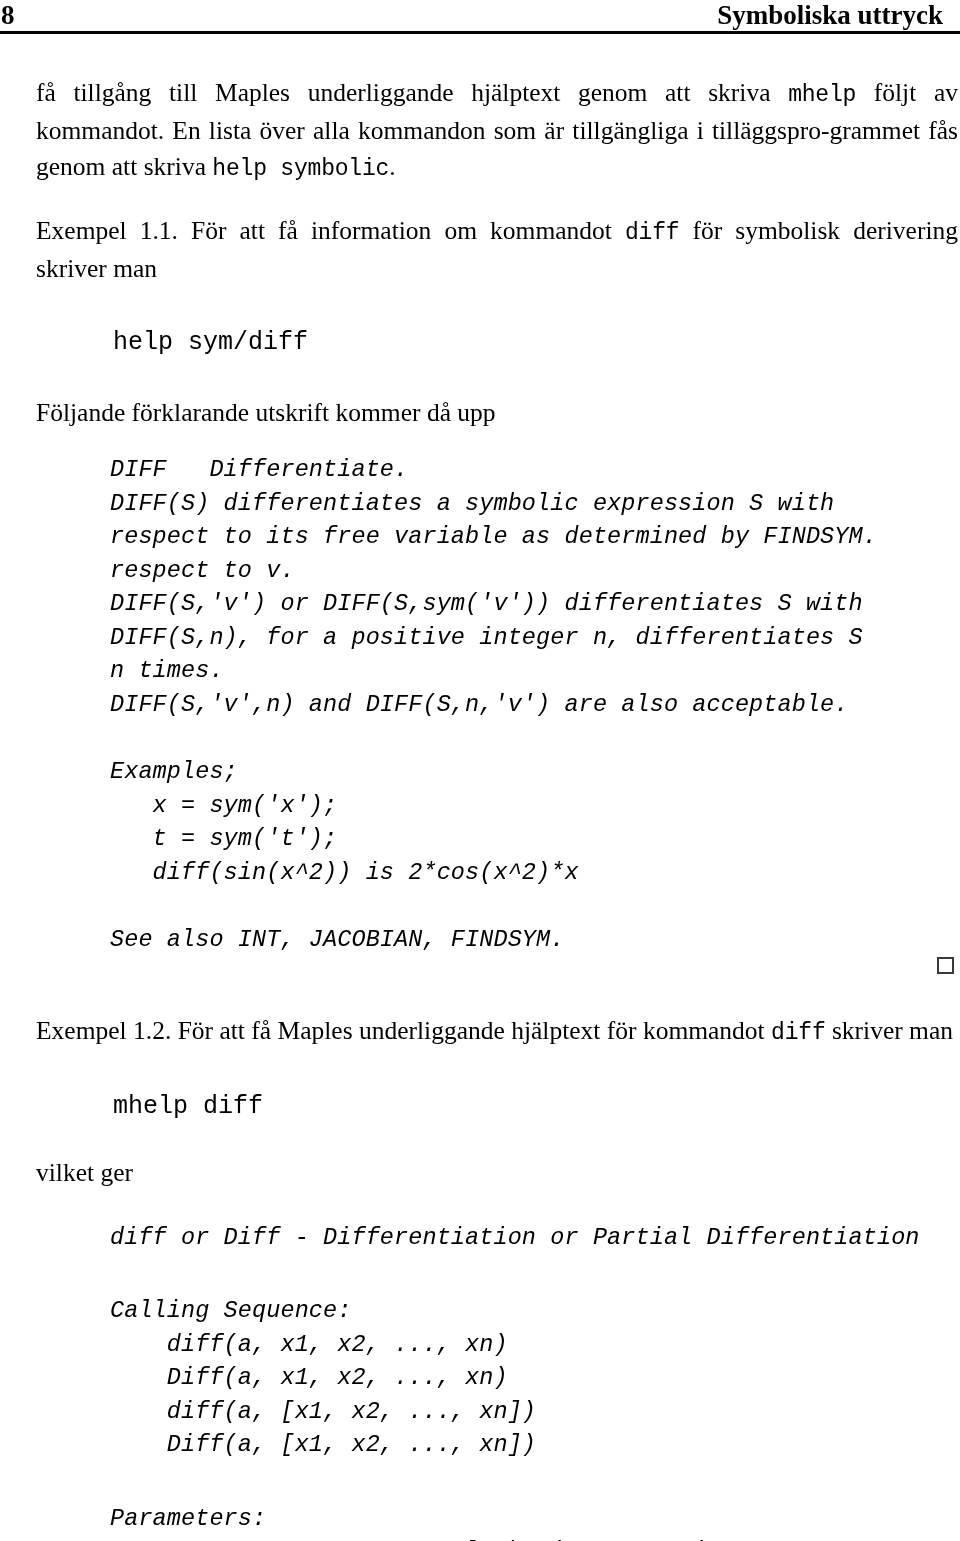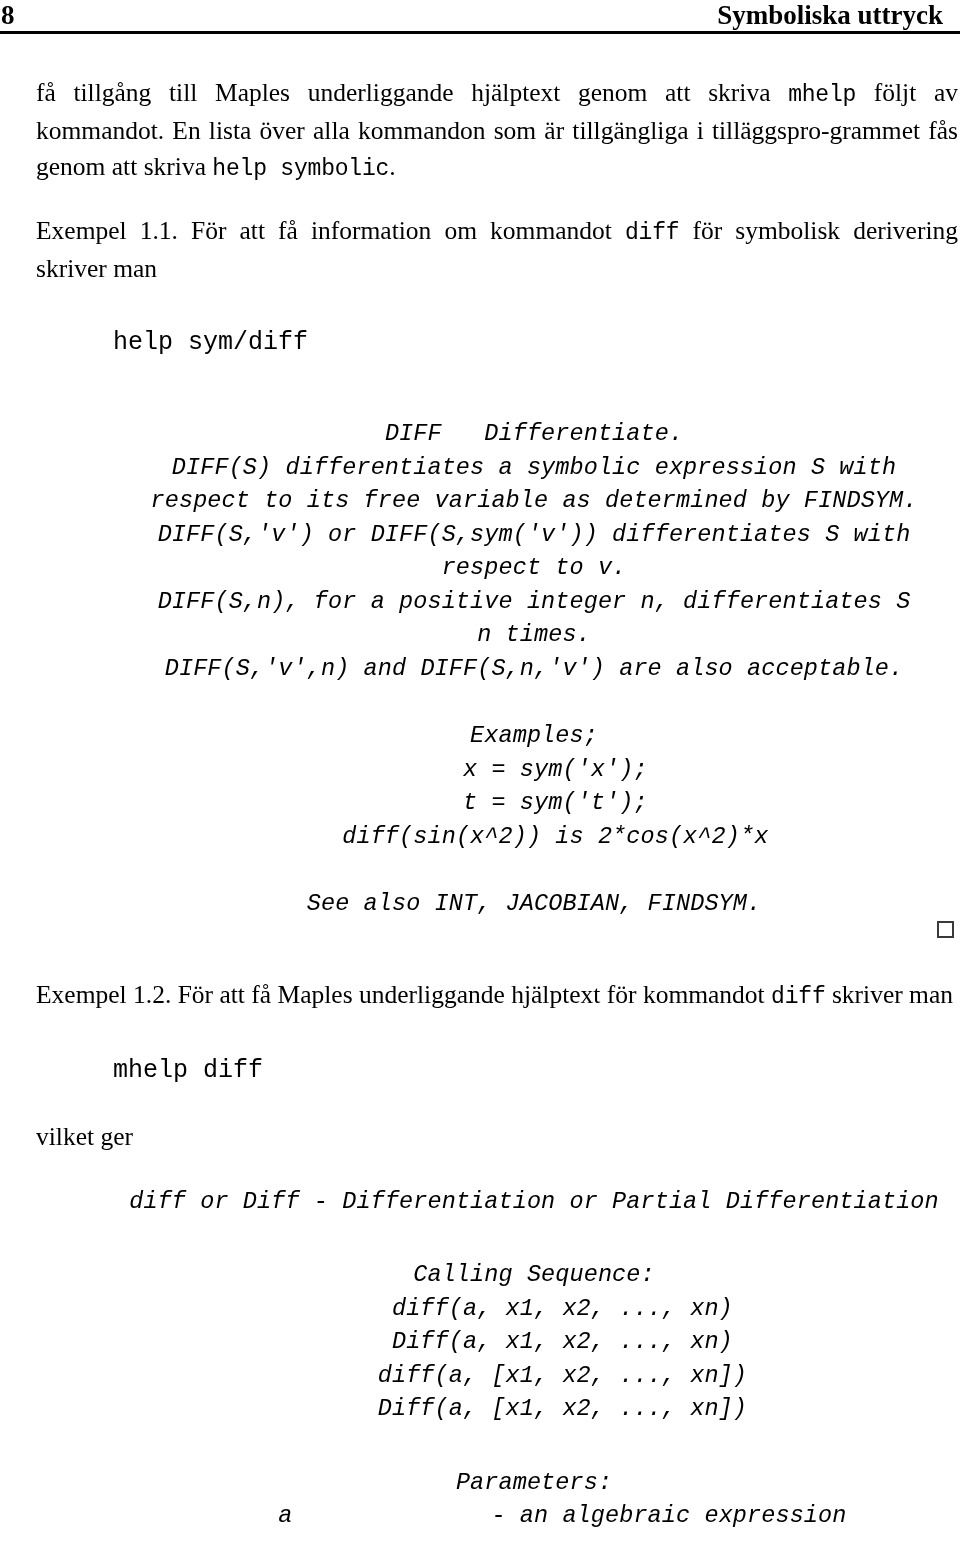--- a/index.html
+++ b/index.html
@@ -92,21 +92,20 @@
   
   .verbatim {
     font-family: "Liberation Mono", "DejaVu Sans Mono", monospace;
     font-style: italic;
     font-size: 23.5px;
     line-height: 33.5px;
     margin: 0;
     padding-left: 74px;
     white-space: pre;
     letter-spacing: 0.1px;
-    text-align: center;
   }
   .spacer-22 { height: 22px; }
   .spacer-26 { height: 26px; }
   .spacer-30 { height: 30px; }
   .spacer-34 { height: 34px; }
   .spacer-40 { height: 40px; }
 
   
   .qed-row {
     position: relative;
@@ -140,28 +139,29 @@
     <div class="spacer-26"></div>
 
     <p class="para"><span class="bold">Exempel 1.1.</span><span> För att få information om kommandot </span><span class="mono">diff</span><span> för symbolisk derivering skriver man</span></p>
 
     <div class="spacer-30"></div>
 
     <p class="cmd-line">help sym/diff</p>
 
     <div class="spacer-26"></div>
 
+    <p class="para nojust">Följande förklarande utskrift kommer då upp</p>
 
     <div class="spacer-22"></div>
 
     <p class="verbatim">DIFF   Differentiate.</p>
     <p class="verbatim">DIFF(S) differentiates a symbolic expression S with</p>
     <p class="verbatim">respect to its free variable as determined by FINDSYM.</p>
+    <p class="verbatim">respect to v.</p>
     <p class="verbatim">DIFF(S,'v') or DIFF(S,sym('v')) differentiates S with</p>
-    <p class="verbatim">respect to v.</p>
     <p class="verbatim">DIFF(S,n), for a positive integer n, differentiates S</p>
     <p class="verbatim">n times.</p>
     <p class="verbatim">DIFF(S,'v',n) and DIFF(S,n,'v') are also acceptable.</p>
 
     <div class="spacer-34"></div>
 
     <p class="verbatim">Examples;</p>
     <p class="verbatim">   x = sym('x');</p>
     <p class="verbatim">   t = sym('t');</p>
     <p class="verbatim">   diff(sin(x^2)) is 2*cos(x^2)*x</p>

